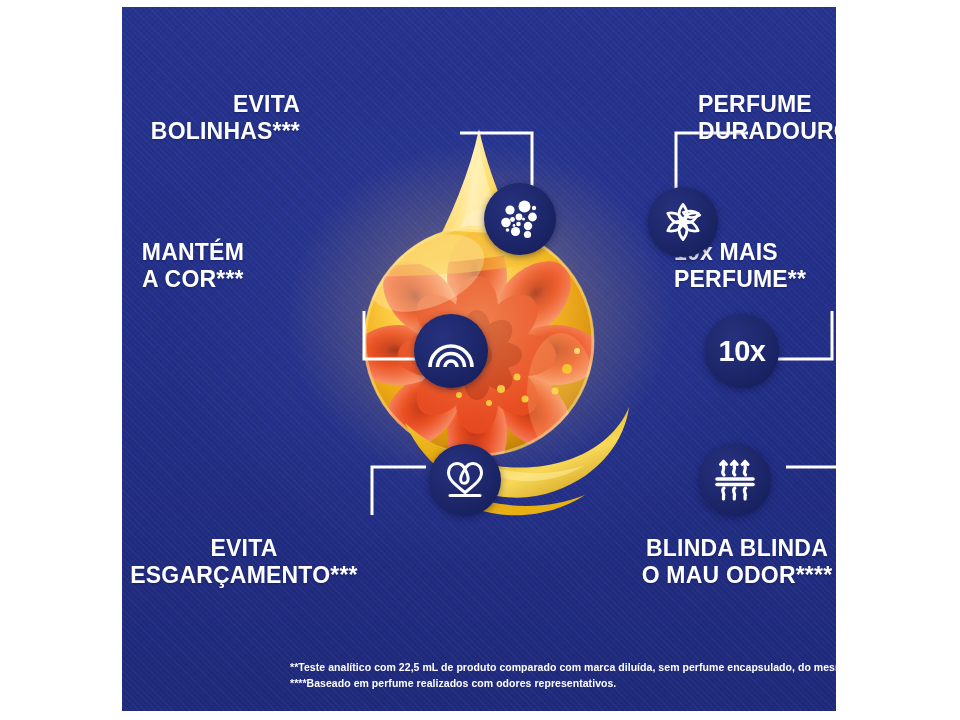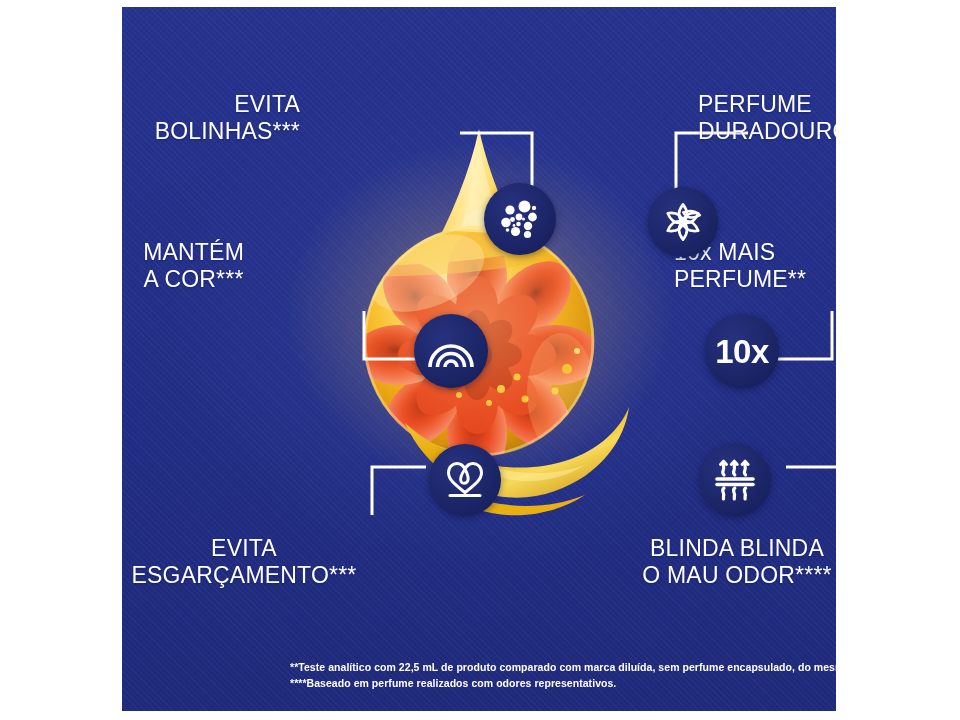--- a/index.html
+++ b/index.html
@@ -72,21 +72,21 @@
         rgba(255,225,150,.40) 0%,
         rgba(255,200,90,.16) 38%,
         rgba(255,190,60,0) 68%);
     pointer-events: none;
   }
 
   
   .caption {
     position: absolute;
     color: #ffffff;
-    font-weight: 400;
+    font-weight: 700;
     font-size: 23px;
     line-height: 1.16;
     letter-spacing: .2px;
     z-index: 4;
     white-space: pre-line;
     text-shadow: 0 1px 2px rgba(10,18,70,.45);
   }
   .caption.left  { text-align: right; }
   .caption.right { text-align: left; }
 
@@ -110,21 +110,21 @@
     display: flex;
     align-items: center;
     justify-content: center;
     z-index: 5;
     box-shadow: 0 2px 7px rgba(8,14,50,.45);
   }
   .badge svg { display: block; }
   .badge-text {
     color: #ffffff;
     font-weight: 700;
-    font-size: 33px;
+    font-size: 29px;
     letter-spacing: -.5px;
     line-height: 1;
   }
 
   #badge-0 { left: 362px; top: 176px; width: 72px; height: 72px; }
   #badge-1 { left: 526px; top: 180px; width: 70px; height: 70px; }
   #badge-2 { left: 292px; top: 307px; width: 74px; height: 74px; }
   #badge-3 { left: 583px; top: 307px; width: 74px; height: 74px; }
   #badge-4 { left: 307px; top: 437px; width: 72px; height: 72px; }
   #badge-5 { left: 577px; top: 437px; width: 72px; height: 72px; }

